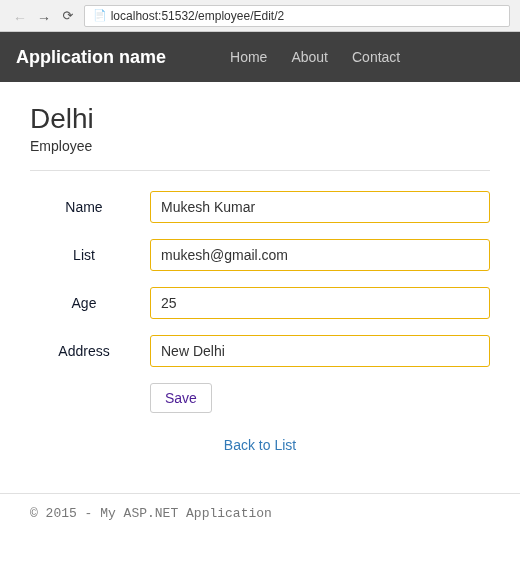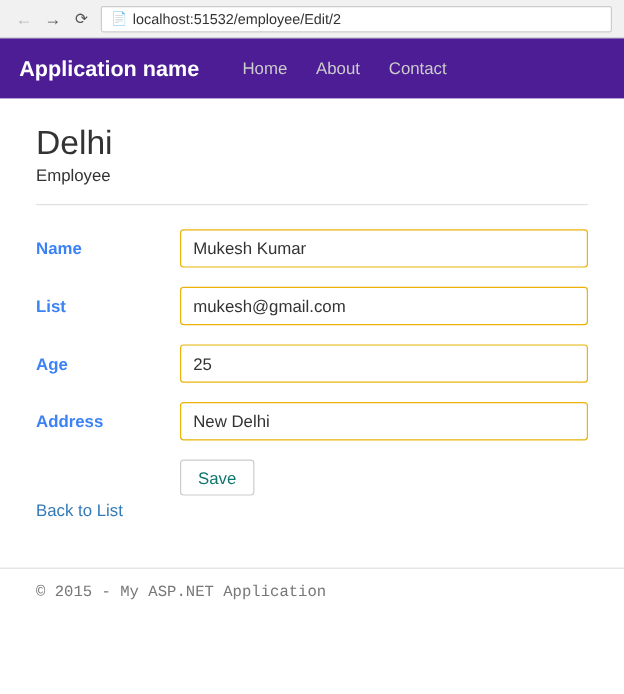--- a/index.html
+++ b/index.html
@@ -84,25 +84,26 @@
       font-size: 11px;
     }
 
     .address-bar-text {
       font-size: 12px;
       color: #333;
     }
 
     
     .navbar {
-      background: #4c1d95;
+      background: #404040;
       padding: 0 16px;
       display: flex;
       align-items: center;
       height: 50px;
+      gap: 28px;
     }
 
     .navbar-brand {
       color: #fff;
       font-size: 18px;
       font-weight: bold;
       margin-right: 24px;
     }
 
     .navbar-links {
@@ -150,25 +151,25 @@
     }
 
     .form-group {
       display: flex;
       align-items: center;
       margin-bottom: 16px;
     }
 
     .form-label {
       width: 120px;
-      text-align: left;
+      text-align: center;
       padding-right: 12px;
       font-size: 14px;
-      color: #3b82f6;
-      font-weight: bold;
+      color: #0f172a;
+      font-weight: normal;
     }
 
     .form-input {
       flex: 1;
       height: 32px;
       border: 1px solid #eab308;
       border-radius: 3px;
       padding: 0 10px;
       font-size: 14px;
       color: #333;
@@ -182,28 +183,29 @@
       margin-top: 4px;
     }
 
     .save-button {
       padding: 6px 14px;
       background: #fff;
       border: 1px solid #ccc;
       border-radius: 3px;
       font-size: 14px;
       cursor: pointer;
-      color: #0f766e;
+      color: #4c1d95;
       text-align: center;
     }
 
     
     .back-link {
-      margin-top: 4px;
+      margin-top: 24px;
       display: block;
+      text-align: center;
     }
 
     .back-link a {
       color: #337ab7;
       text-decoration: none;
       font-size: 14px;
     }
 
     
     .footer-divider {

